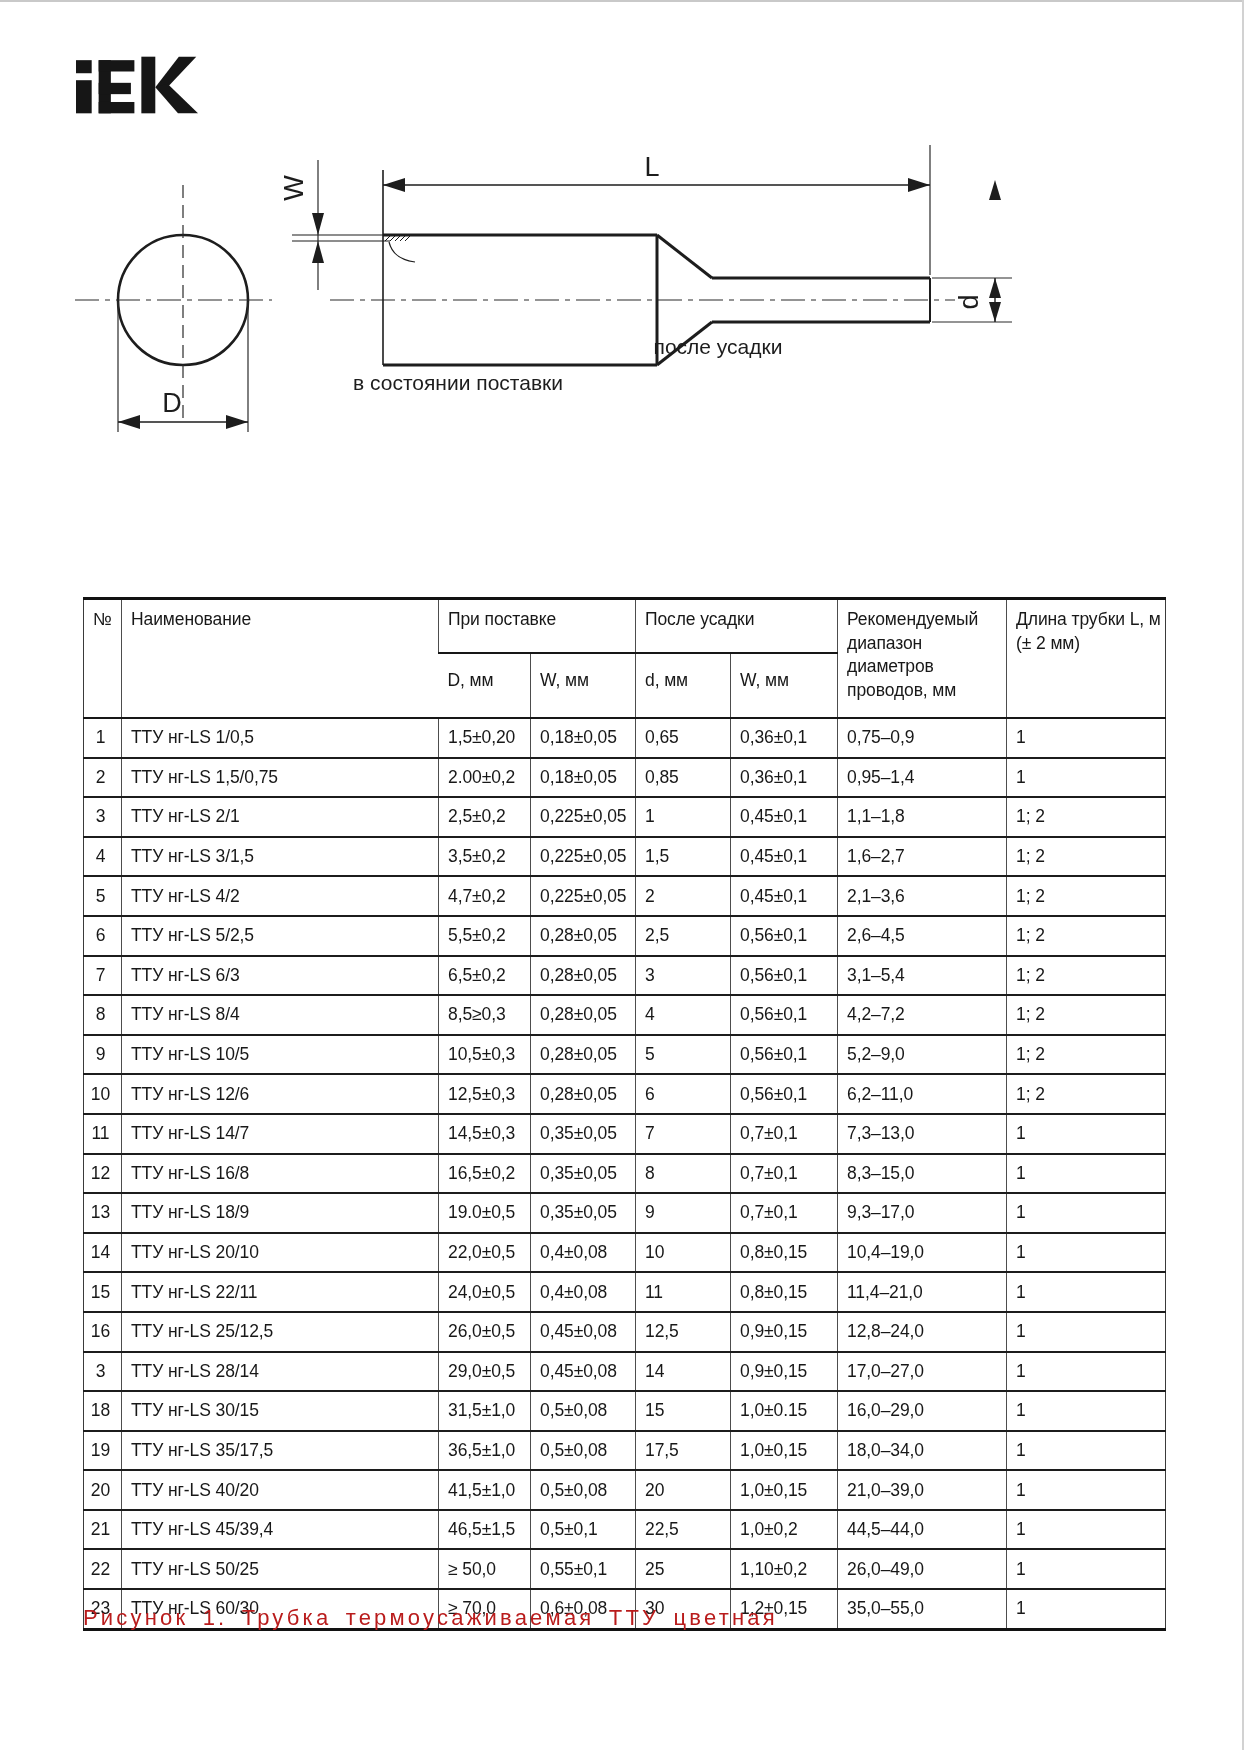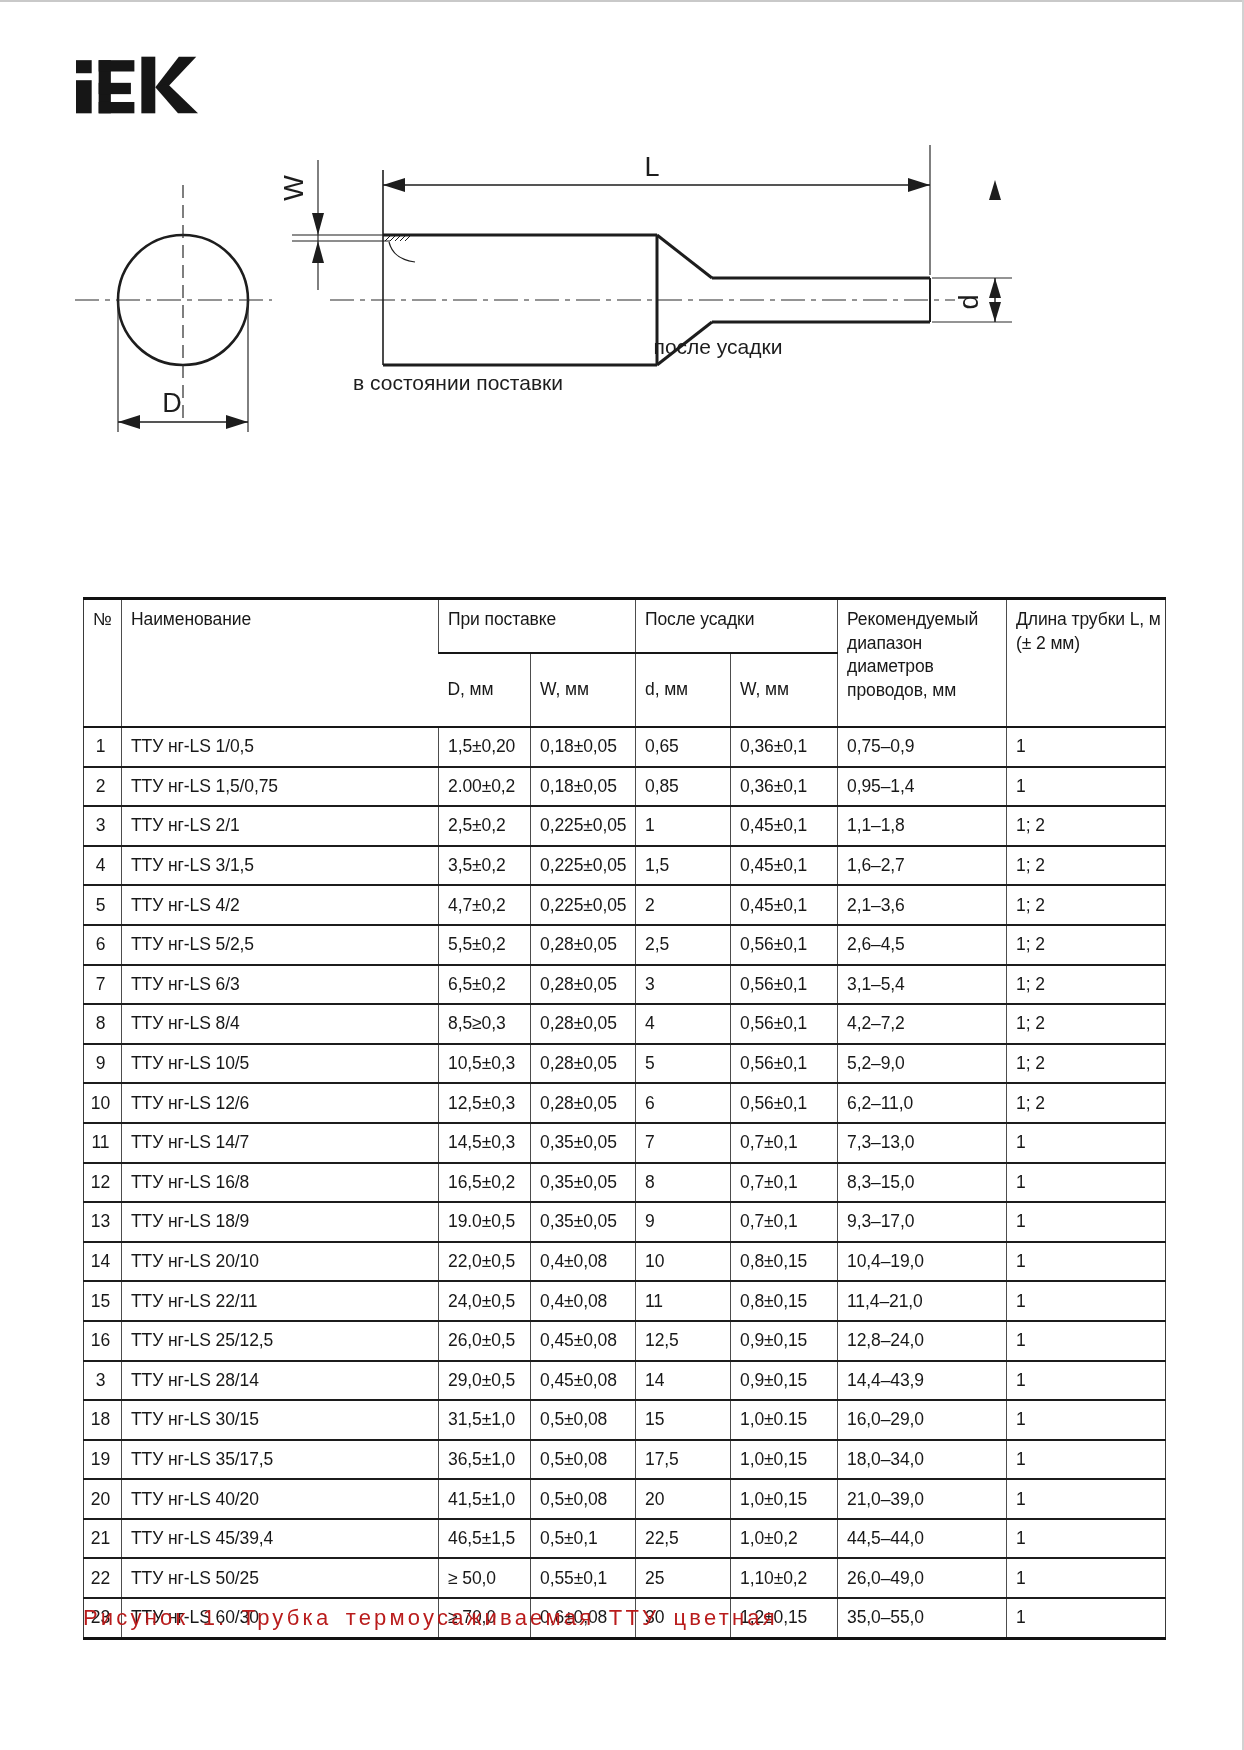--- a/index.html
+++ b/index.html
@@ -24,21 +24,21 @@
     font-size:17.5px; letter-spacing:-0.1px; color:#181818;
     border-left:1.5px solid #3a3a3a; border-right:1.5px solid #3a3a3a;
     border-top:3.5px solid #121212; border-bottom:3.5px solid #121212;
   }
   .spec th, .spec td { border-left:1px solid #4d4d4d; font-weight:normal; }
   .spec th:first-child, .spec td:first-child { border-left:none; }
   .spec thead th {
     text-align:left; vertical-align:top; padding:8px 4px 4px 9px;
     border-bottom:2px solid #161616; white-space:pre-line; line-height:1.35;
   }
-  .spec thead tr.tier2 th { padding-top:24px; height:44px;margin-top:22px; }
+  .spec thead tr.tier2 th { padding-top:15px; height:44px;margin-top:22px; }
   .spec thead tr.tier1 th { height:40px; }
   .spec tbody td {
     height:37.6px; padding:0 4px 0 9px; vertical-align:middle;
     border-bottom:2px solid #1c1c1c; overflow:hidden; white-space:nowrap;
   }
   .spec tbody td.c0 { text-align:center; padding-left:0; }
 
   .caption {
     position:absolute; left:83px; top:1605px; font-size:22px; color:#b91c1c;
     letter-spacing:3.2px; word-spacing:5px; white-space:nowrap;
@@ -328,21 +328,21 @@
           <td class="c6">12,8–24,0</td>
           <td class="c7">1</td>
         </tr>
         <tr>
           <td class="c0">3</td>
           <td class="c1">ТТУ нг-LS 28/14</td>
           <td class="c2">29,0±0,5</td>
           <td class="c3">0,45±0,08</td>
           <td class="c4">14</td>
           <td class="c5">0,9±0,15</td>
-          <td class="c6">14,4–43,9</td>
+          <td class="c6">17,0–27,0</td>
           <td class="c7">1</td>
         </tr>
         <tr>
           <td class="c0">18</td>
           <td class="c1">ТТУ нг-LS 30/15</td>
           <td class="c2">31,5±1,0</td>
           <td class="c3">0,5±0,08</td>
           <td class="c4">15</td>
           <td class="c5">1,0±0.15</td>
           <td class="c6">16,0–29,0</td>

